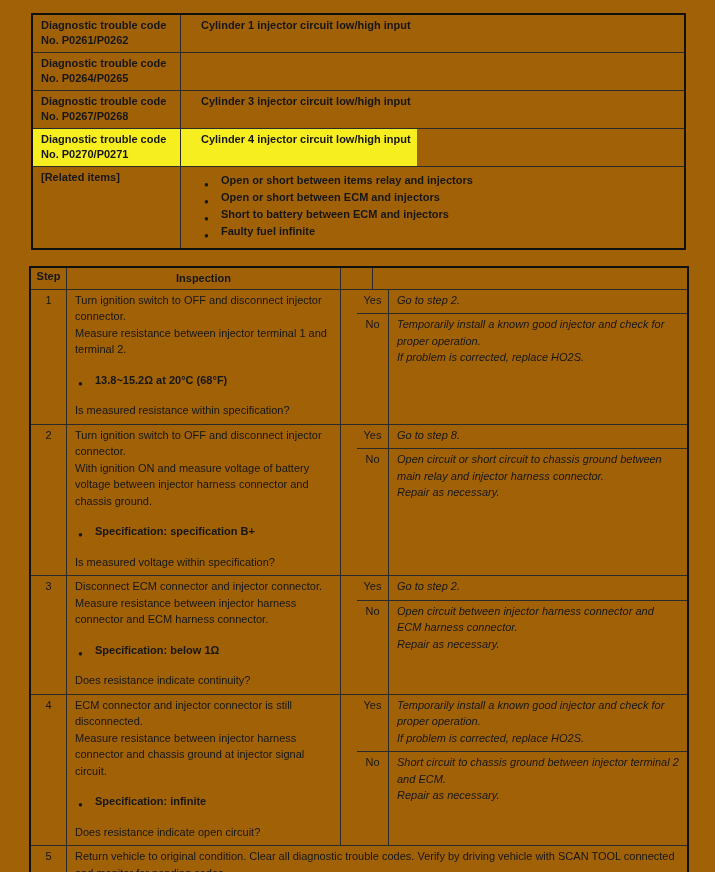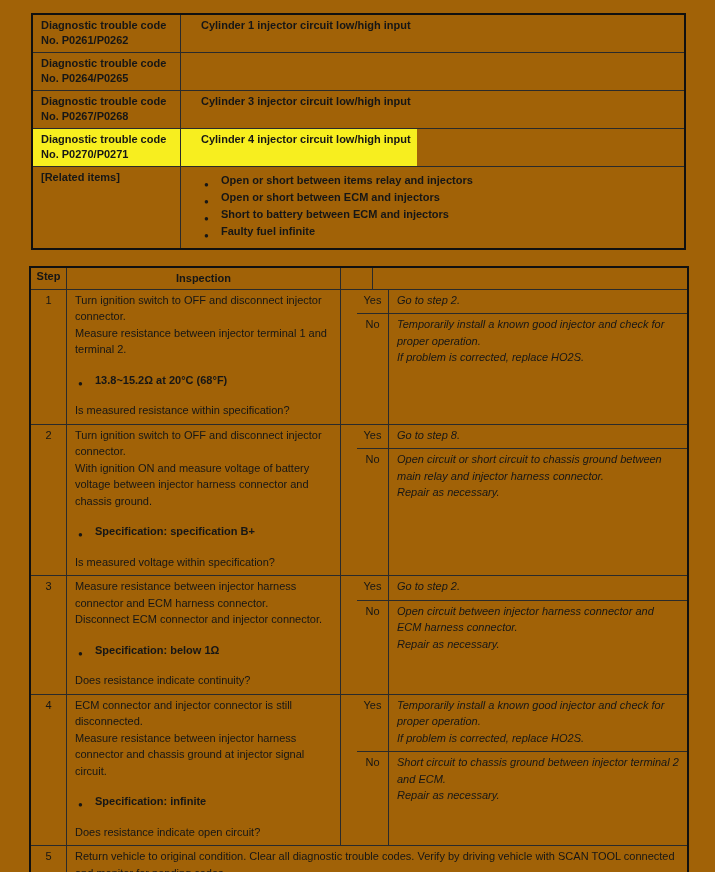--- a/index.html
+++ b/index.html
@@ -225,22 +225,22 @@
             <p>Open circuit or short circuit to chassis ground between main relay and injector harness connector.</p>
             <p>Repair as necessary.</p>
           </div>
         </div>
       </div>
     </div>
 
     <div class="step-row">
       <div class="c-step">3</div>
       <div class="c-insp">
+        <p>Disconnect ECM connector and injector connector.</p>
         <p>Measure resistance between injector harness connector and ECM harness connector.</p>
-        <p>Disconnect ECM connector and injector connector.</p>
         <p class="spec"><span class="bullet"></span><span>Specification: below 1Ω</span></p>
         <p class="question">Does resistance indicate continuity?</p>
       </div>
       <div class="outcomes">
         <div class="outcome outcome-yes">
           <div class="c-yn">Yes</div>
           <div class="c-action">
             <p>Go to step 2.</p>
           </div>
         </div>

